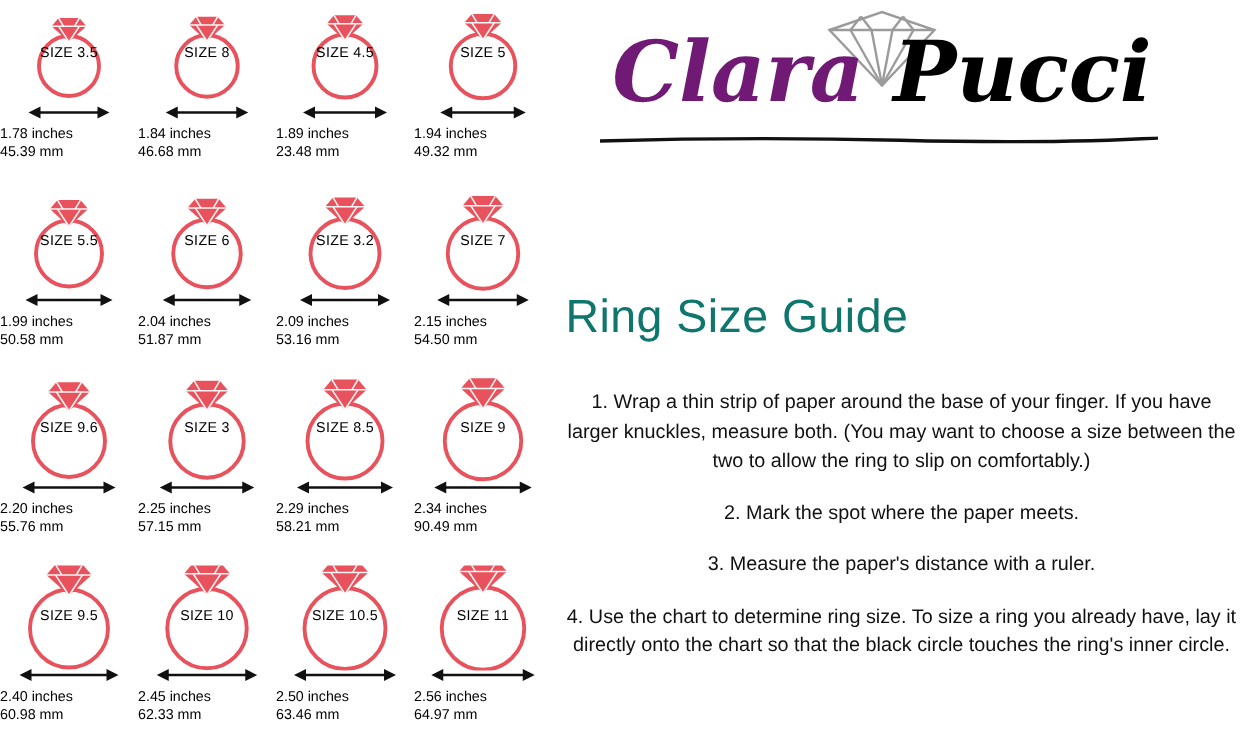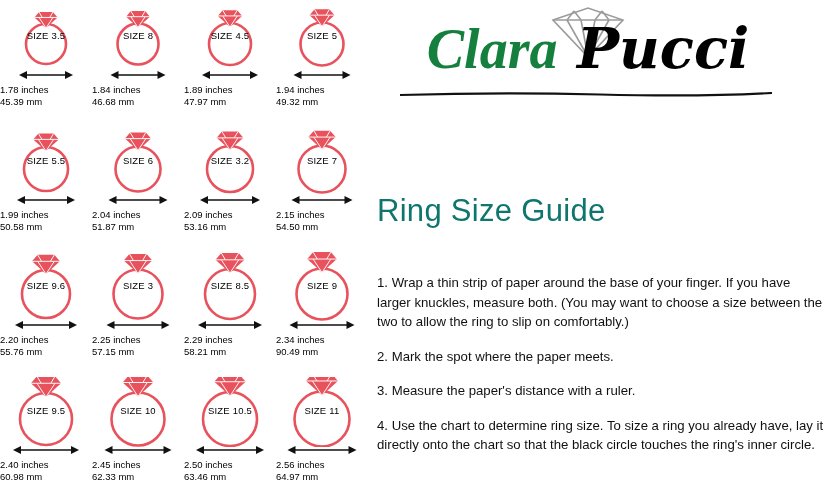--- a/index.html
+++ b/index.html
@@ -100,21 +100,21 @@
     top: 16px;
     width: 420px;
     text-align: center;
     font-family: "DejaVu Serif", serif;
     font-style: italic;
     font-weight: bold;
     font-size: 56px;
     line-height: 64px;
     white-space: nowrap;
   }
-  .logo-clara { color: #15803d; font-family: Liberation Serif, serif; }
+  .logo-clara { color: #701a75; }
   .logo-pucci { color: #000000; }
   .logo-underline {
     position: absolute;
     left: 22px;
     top: 83px;
     width: 372px;
     height: 3px;
   }
 
   .guide-title {
@@ -122,22 +122,23 @@
     left: 9px;
     top: 193px;
     font-size: 31px;
     font-weight: normal;
     letter-spacing: .3px;
     color: #0f766e;
   }
   .steps {
     position: absolute;
     left: 9px;
-    top: 260px;
+    top: 245px;
     width: 448px;
+    text-align: center;
   }
   .step {
     font-size: 13.2px;
     line-height: 19.5px;
     color: #111;
     margin-bottom: 15px;
   }
 </style>
 </head>
 <body>
@@ -216,21 +217,21 @@
           </svg>
         </div>
         <div class="size-label">SIZE 4.5</div>
         <div class="arrow-wrap"><svg width="84" height="14" viewBox="0 0 84 14" xmlns="http://www.w3.org/2000/svg">
             <line x1="20" y1="7" x2="64" y2="7" stroke="#111" stroke-width="1.6"></line>
             <polygon points="14,7 22,3 22,11" fill="#111"></polygon>
             <polygon points="70,7 62,3 62,11" fill="#111"></polygon>
           </svg></div>
         <div class="measure">
           <div>1.89 inches</div>
-          <div>47.97 mm</div>
+          <div>23.48 mm</div>
         </div>
       </div>
       <div class="cell">
         <div class="ring-wrap">
           <svg class="ring-svg" width="84" height="70" viewBox="0 0 84 70" xmlns="http://www.w3.org/2000/svg">
             <circle cx="42" cy="42" r="21.5" fill="none" stroke="#e8525c" stroke-width="2.6"></circle>
             <g fill="#e8525c">
               <path d="M29.53 13.148 L34.518 7.300000000000001 L49.482 7.300000000000001 L54.47 13.148 L42 24.5 Z"></path>
             </g>
             <g stroke="#ffffff" stroke-width="1" fill="none" opacity="0.95">

